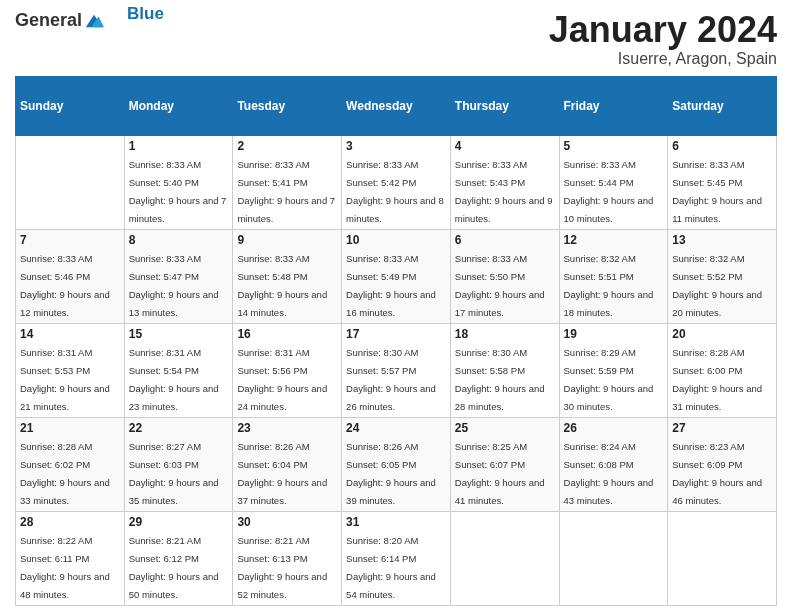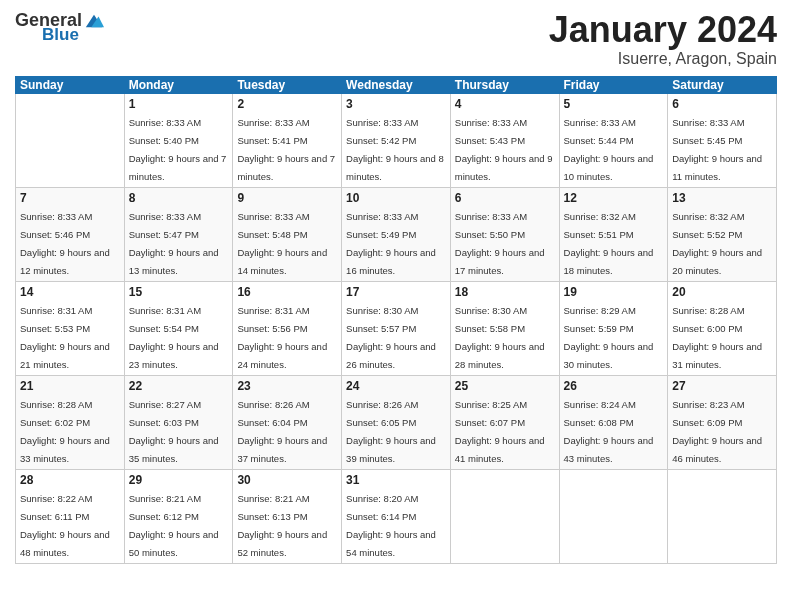--- a/index.html
+++ b/index.html
@@ -17,22 +17,22 @@
       padding: 10px 15px 15px 15px;
     }
     .header {
       display: flex;
       justify-content: space-between;
       align-items: flex-start;
       margin-bottom: 8px;
     }
     .logo-area {
       display: flex;
-      flex-direction: column;
-      align-items: center;
+      align-items: flex-start;
+      gap: 21px;
     }
     .logo {
       display: flex;
       align-items: center;
       gap: 2px;
     }
     .logo-text-general {
       font-size: 18px;
       font-weight: bold;
       color: #333;
@@ -63,21 +63,21 @@
     .calendar-table {
       width: 100%;
       border-collapse: collapse;
       border: 1px solid #ccc;
     }
     .calendar-table th {
       background-color: #1a6faf;
       color: #fff;
       font-size: 12px;
       font-weight: bold;
-      padding: 1px 4px;
+      padding: 22px 4px;
       text-align: left;
       border: 1px solid #1a6faf;
     }
     .calendar-table td {
       vertical-align: top;
       border: 1px solid #ccc;
       padding: 3px 4px;
       width: calc(100% / 7);
       min-height: 80px;
       background: #fff;

